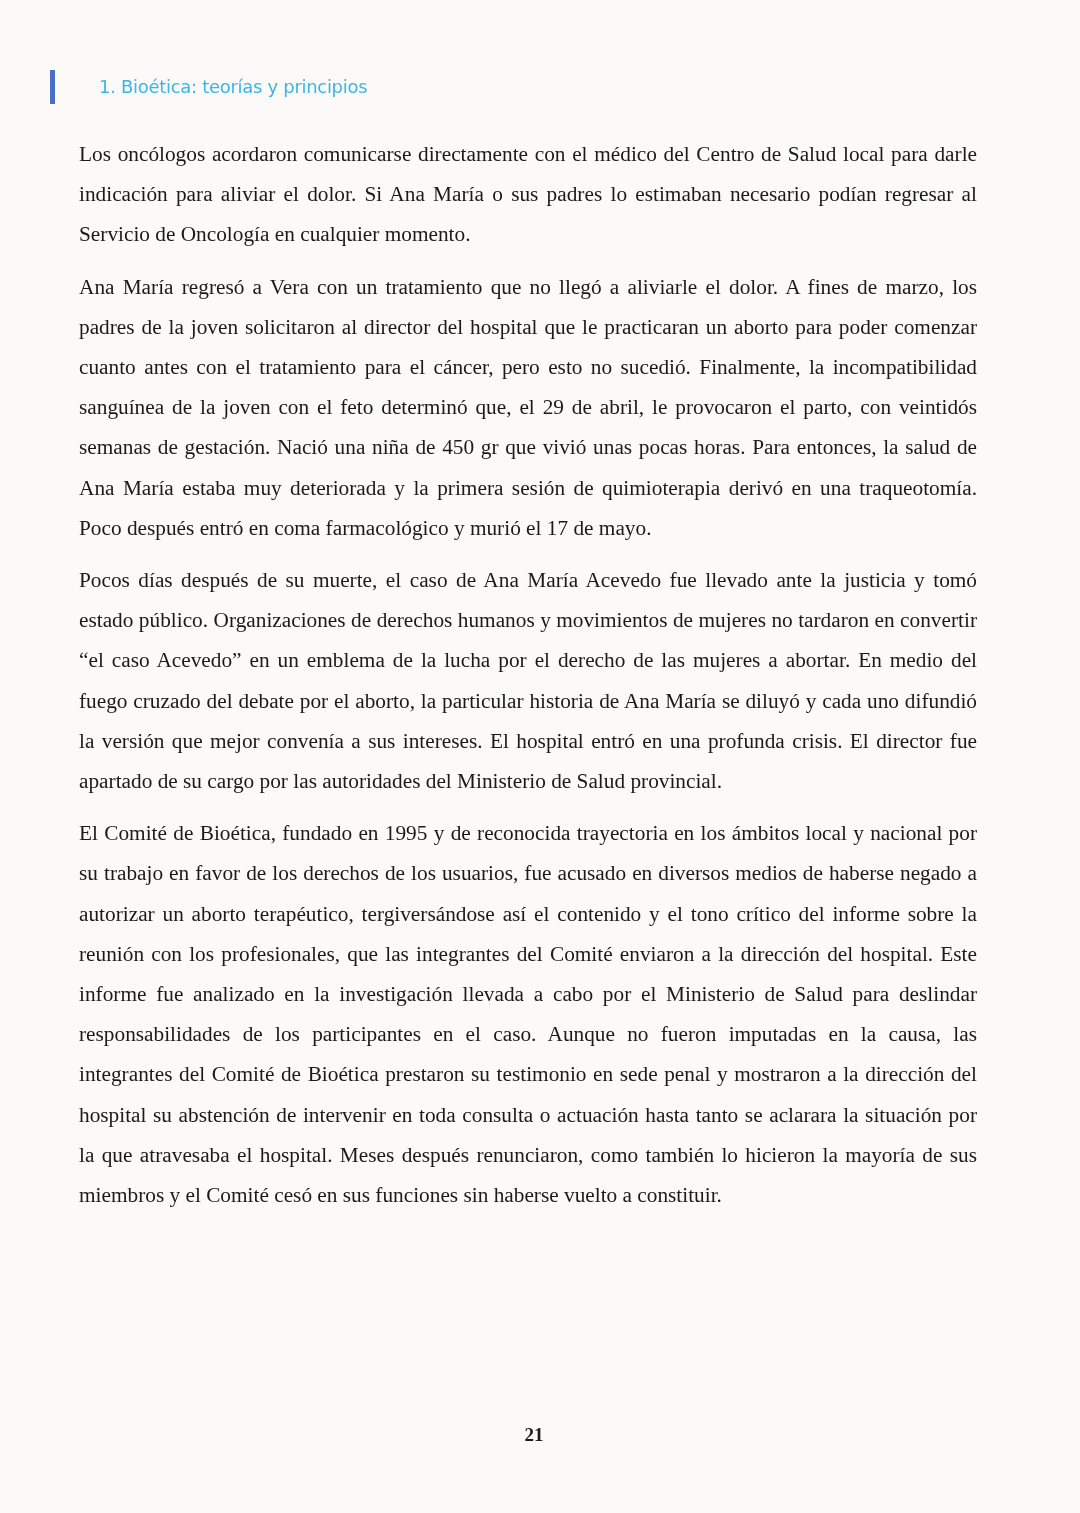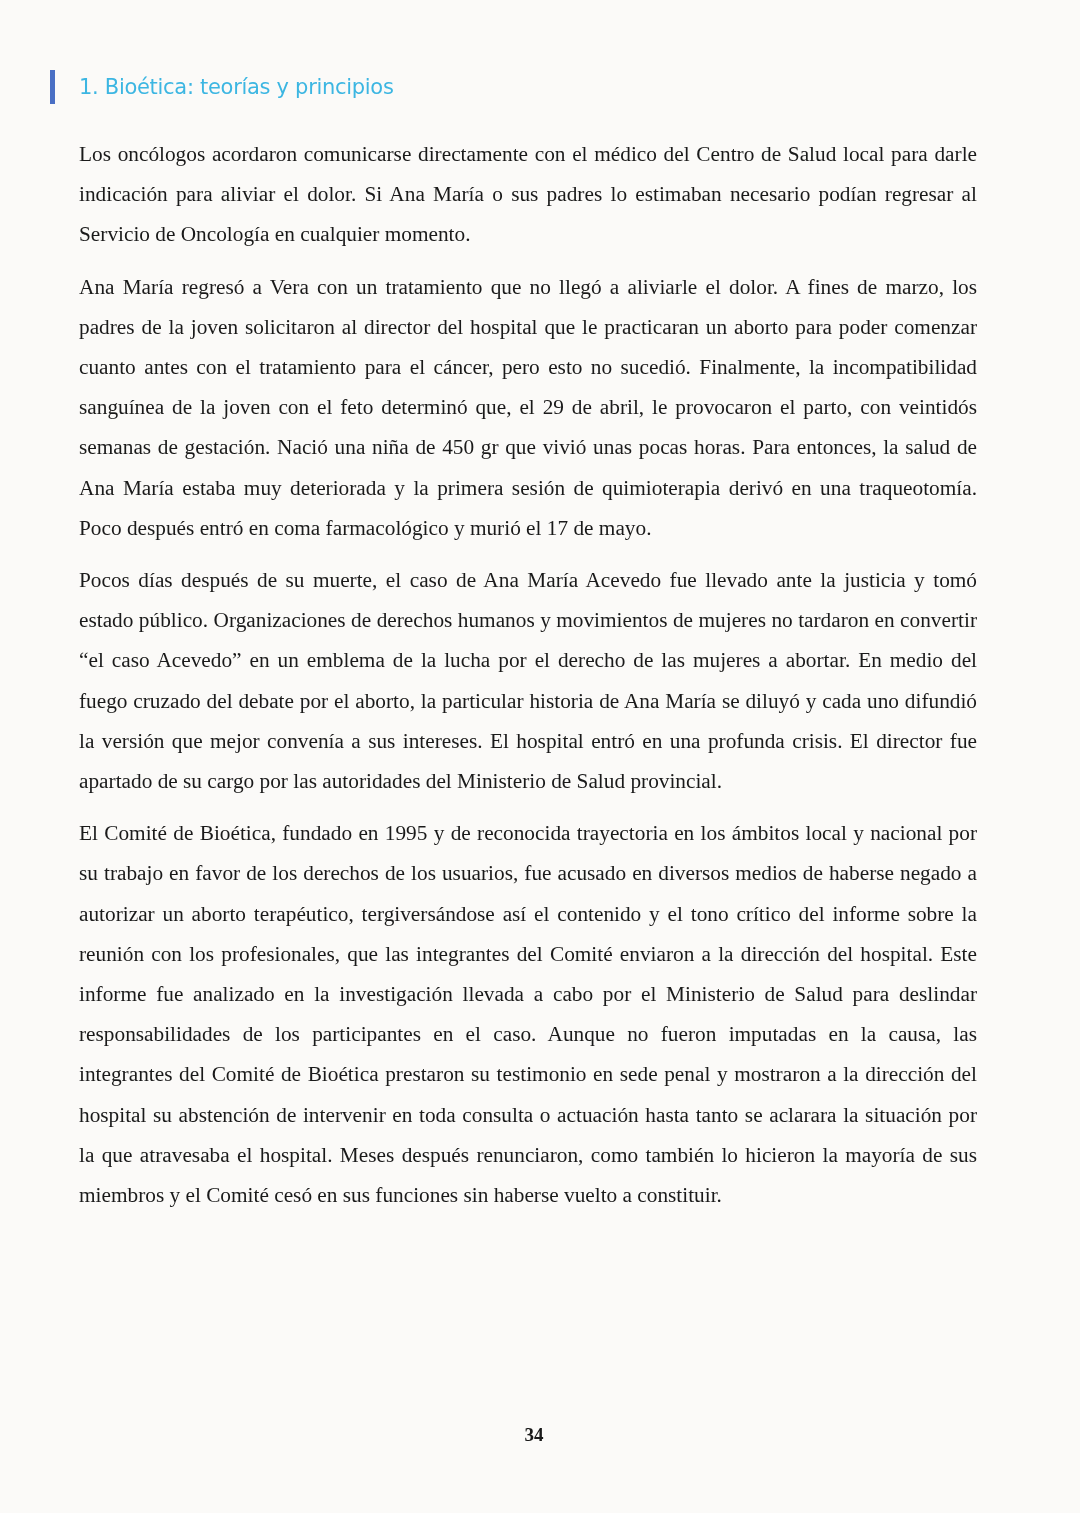--- a/index.html
+++ b/index.html
@@ -29,24 +29,25 @@
       align-items: center;
     }
     .heading-bar {
       width: 5px;
       height: 34px;
       background: #4a6fc4;
       margin-right: 24px;
     }
     .heading-text {
       font-family: "DejaVu Sans", sans-serif;
-      font-size: 21px;
+      font-size: 18px;
       color: #3cb6e2;
       letter-spacing: -0.3px;
       line-height: 34px;
+      margin-left: 20px;
     }
     .body {
       position: absolute;
       left: 79px;
       top: 134px;
       width: 911px;
     }
     .para {
       font-family: "Liberation Serif", serif;
       font-size: 21.3px;
@@ -82,15 +83,15 @@
     <div class="heading-text">1. Bioética: teorías y principios</div>
   </div>
 
   <div class="body">
     <p class="para">Los oncólogos acordaron comunicarse directamente con el médico del Centro de Salud local para darle indicación para aliviar el dolor. Si Ana María o sus padres lo estimaban necesario podían regresar al Servicio de Oncología en cualquier momento.</p>
     <p class="para">Ana María regresó a Vera con un tratamiento que no llegó a aliviarle el dolor. A fines de marzo, los padres de la joven solicitaron al director del hospital que le practicaran un aborto para poder comenzar cuanto antes con el tratamiento para el cáncer, pero esto no sucedió. Finalmente, la incompatibilidad sanguínea de la joven con el feto determinó que, el 29 de abril, le provocaron el parto, con veintidós semanas de gestación. Nació una niña de 450 gr que vivió unas pocas horas. Para entonces, la salud de Ana María estaba muy deteriorada y la primera sesión de quimioterapia derivó en una traqueotomía. Poco después entró en coma farmacológico y murió el 17 de mayo.</p>
     <p class="para">Pocos días después de su muerte, el caso de Ana María Acevedo fue llevado ante la justicia y tomó estado público. Organizaciones de derechos humanos y movimientos de mujeres no tardaron en convertir “el caso Acevedo” en un emblema de la lucha por el derecho de las mujeres a abortar. En medio del fuego cruzado del debate por el aborto, la particular historia de Ana María se diluyó y cada uno difundió la versión que mejor convenía a sus intereses. El hospital entró en una profunda crisis. El director fue apartado de su cargo por las autoridades del Ministerio de Salud provincial.</p>
     <p class="para">El Comité de Bioética, fundado en 1995 y de reconocida trayectoria en los ámbitos local y nacional por su trabajo en favor de los derechos de los usuarios, fue acusado en diversos medios de haberse negado a autorizar un aborto terapéutico, tergiversándose así el contenido y el tono crítico del informe sobre la reunión con los profesionales, que las integrantes del Comité enviaron a la dirección del hospital. Este informe fue analizado en la investigación llevada a cabo por el Ministerio de Salud para deslindar responsabilidades de los participantes en el caso. Aunque no fueron imputadas en la causa, las integrantes del Comité de Bioética prestaron su testimonio en sede penal y mostraron a la dirección del hospital su abstención de intervenir en toda consulta o actuación hasta tanto se aclarara la situación por la que atravesaba el hospital. Meses después renunciaron, como también lo hicieron la mayoría de sus miembros y el Comité cesó en sus funciones sin haberse vuelto a constituir.</p>
   </div>
 
-  <div class="page-number">34</div>
+  <div class="page-number">21</div>
 
 </div>
 
 </body></html>

